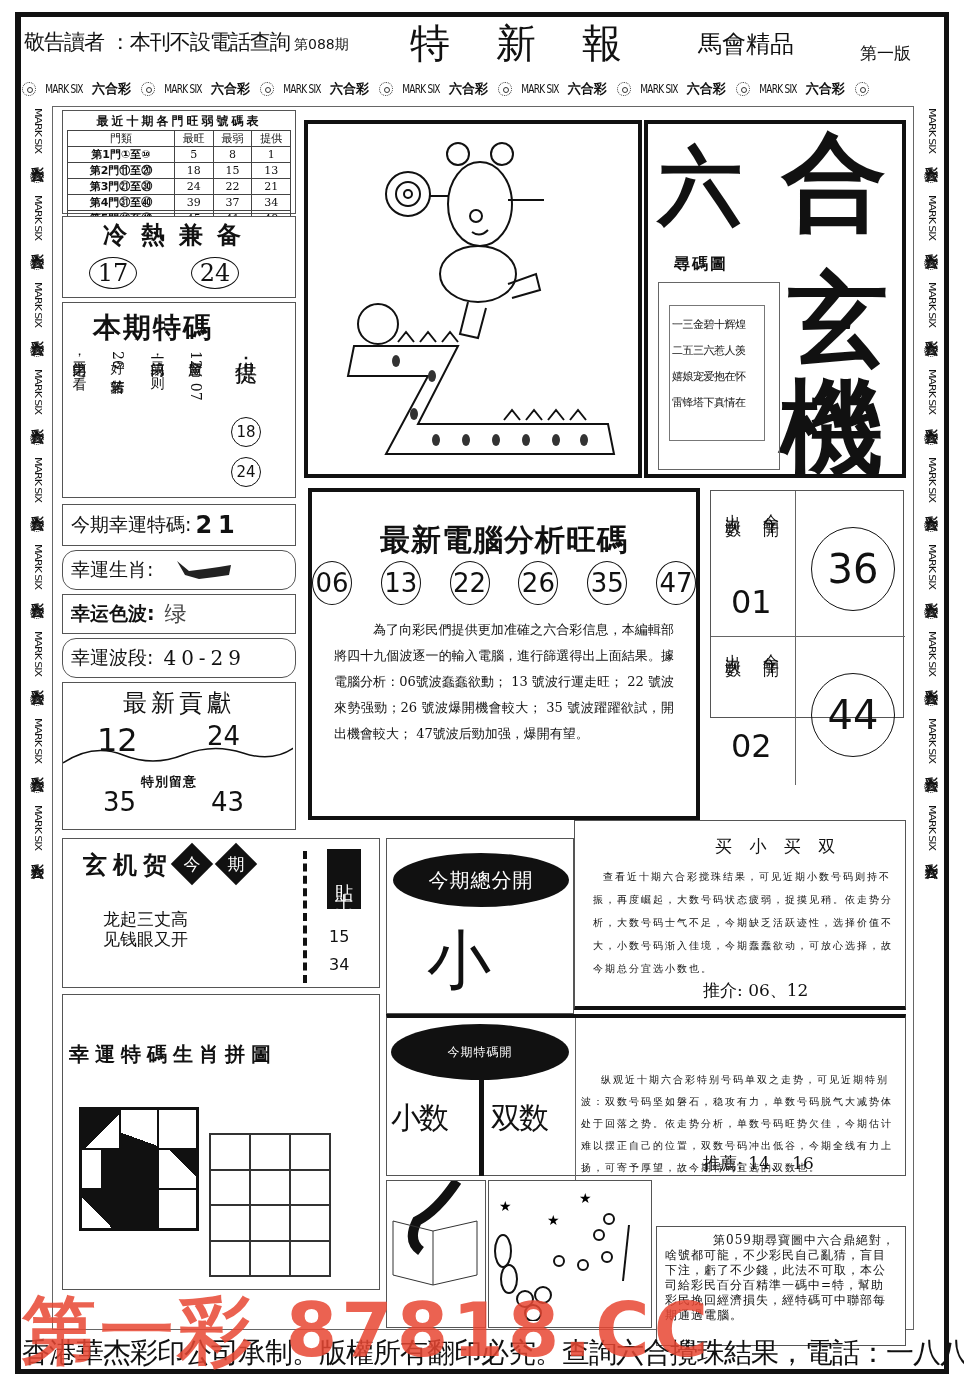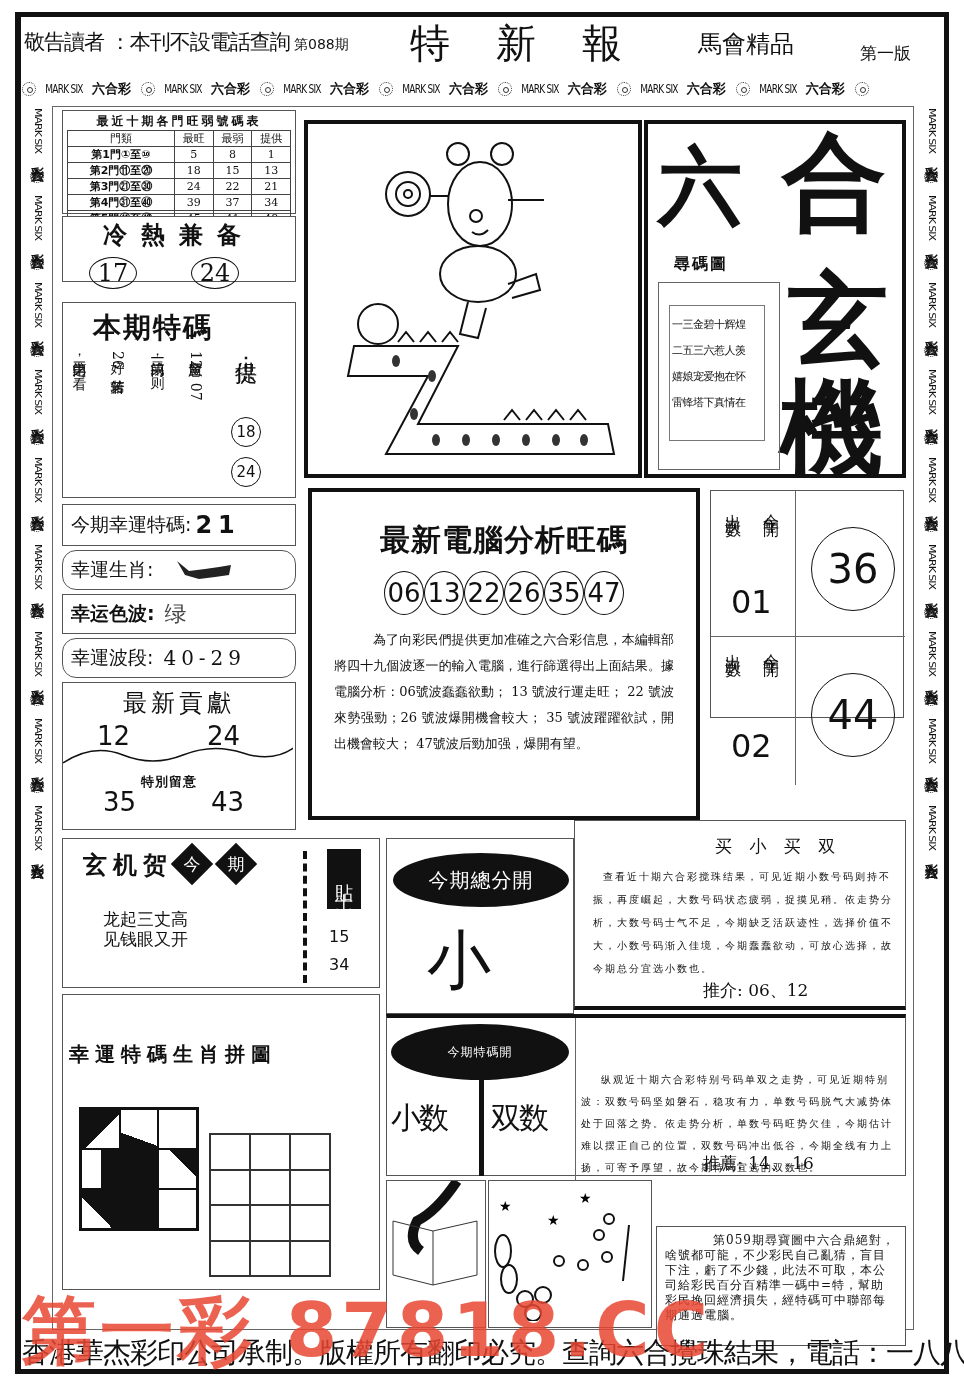--- a/index.html
+++ b/index.html
@@ -222,21 +222,21 @@
     <tr>
           <td class="lbl">第5門㊶至㊾</td>
           <td>45</td>
           <td>41</td>
           <td>48</td>
         </tr>
   </tbody>
     </table>
 </div>
 
-<div class="box" style="left:62px;top:216px;width:234px;height:66px;">
+<div class="box" style="left:62px;top:216px;width:234px;height:82px;">
   <div style="text-align:center;font-weight:bold;font-size:24px;letter-spacing:14px;margin-top:2px;">冷熱兼备</div>
   <div style="position:absolute;left:26px;top:40px;display:flex;gap:54px;">
     <span class="ring" style="width:48px;height:32px;font-size:24px;">17</span>
     <span class="ring" style="width:48px;height:32px;font-size:24px;">24</span>
   </div>
 </div>
 
 <div class="box" style="left:62px;top:302px;width:234px;height:196px;">
   <div class="sans" style="position:absolute;left:30px;top:6px;font-weight:bold;font-size:28px;letter-spacing:2px;">本期特碼</div>
   <div class="vcol" style="position:absolute;left:10px;top:48px;height:130px;">第三门之中，看</div>
@@ -262,21 +262,21 @@
   <span class="sans" style="font-size:19px;font-weight:bold;">幸运色波:</span>
   <span style="font-size:22px;margin-left:10px;color:#444;">绿</span>
 </div>
 <div class="box" style="left:62px;top:638px;width:234px;height:40px;border-radius:14px;display:flex;align-items:center;padding-left:8px;">
   <span class="sans" style="font-size:19px;">幸運波段:</span>
   <span style="font-size:20px;margin-left:10px;letter-spacing:5px;">40-29</span>
 </div>
 
 <div class="box" style="left:62px;top:682px;width:234px;height:148px;">
   <div style="text-align:center;font-size:24px;letter-spacing:4px;margin-top:4px;">最新貢獻</div>
-  <span class="sans" style="position:absolute;left:34px;top:38px;font-size:26px;">12</span>
+  <span class="sans" style="position:absolute;left:34px;top:38px;font-size:32px;">12</span>
   <span class="sans" style="position:absolute;left:144px;top:38px;font-size:26px;">24</span>
   <svg width="230" height="30" style="position:absolute;left:0;top:60px;">
       <path d="M0 20 Q30 0 60 12 T120 12 T180 10 T232 4" stroke="#111" stroke-width="1.5" fill="none"></path>
     </svg>
   <div class="sans" style="position:absolute;left:78px;top:90px;font-size:13px;font-weight:bold;letter-spacing:1px;">特別留意</div>
   <span class="sans" style="position:absolute;left:40px;top:104px;font-size:26px;">35</span>
   <span class="sans" style="position:absolute;left:148px;top:104px;font-size:26px;">43</span>
 </div>
 
 <div class="box thick" style="left:304px;top:120px;width:338px;height:358px;">
@@ -325,21 +325,21 @@
       <div>一三金碧十辉煌</div>
       <div>二五三六惹人羡</div>
       <div>嬉娘宠爱抱在怀</div>
       <div>雷锋塔下真情在</div>
     </div>
   </div>
 </div>
 
 <div class="box thick" style="left:308px;top:488px;width:392px;height:332px;">
   <div class="sans" style="text-align:center;font-size:30px;font-weight:bold;margin-top:28px;letter-spacing:1px;">最新電腦分析旺碼</div>
-  <div style="display:flex;justify-content:center;gap:0;margin-top:10px;">
+  <div style="display:flex;justify-content:space-between;gap:0;">
     <span class="ring sans" style="width:40px;height:44px;font-size:26px;">06</span>
     <span class="ring sans" style="width:40px;height:44px;font-size:26px;">13</span>
     <span class="ring sans" style="width:40px;height:44px;font-size:26px;">22</span>
     <span class="ring sans" style="width:40px;height:44px;font-size:26px;">26</span>
     <span class="ring sans" style="width:40px;height:44px;font-size:26px;">35</span>
     <span class="ring sans" style="width:40px;height:44px;font-size:26px;">47</span>
   </div>
   <p style="margin:12px 22px 0 22px;font-size:13px;line-height:26px;text-indent:3em;text-align:justify;">為了向彩民們提供更加准確之六合彩信息，本編輯部將四十九個波逐一的輸入電腦，進行篩選得出上面結果。據電腦分析：06號波蠢蠢欲動； 13 號波行運走旺； 22 號波來勢强勁；26 號波爆開機會較大； 35 號波躍躍欲試，開出機會較大； 47號波后勁加强，爆開有望。</p>
 </div>
 

